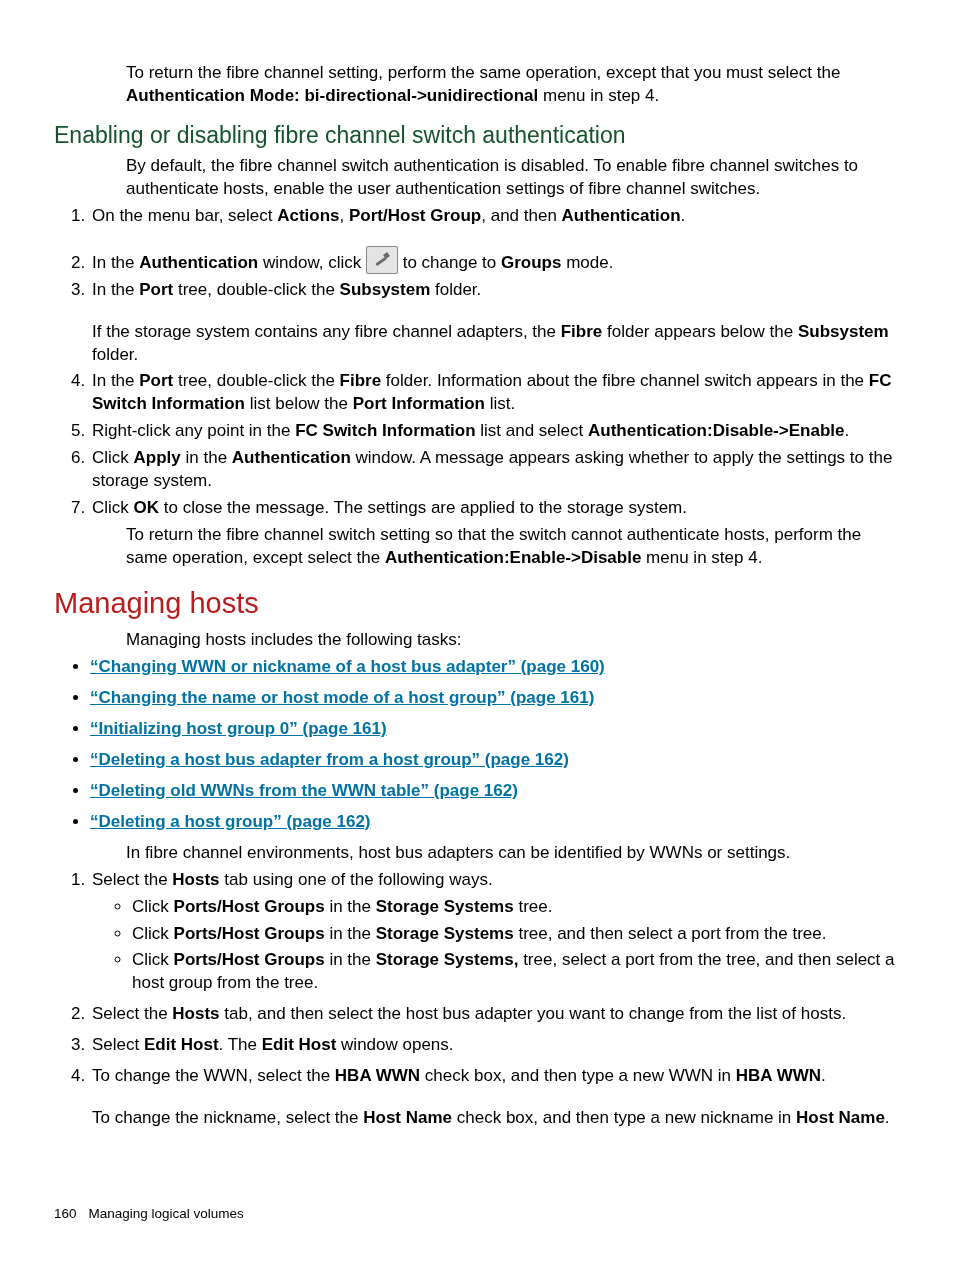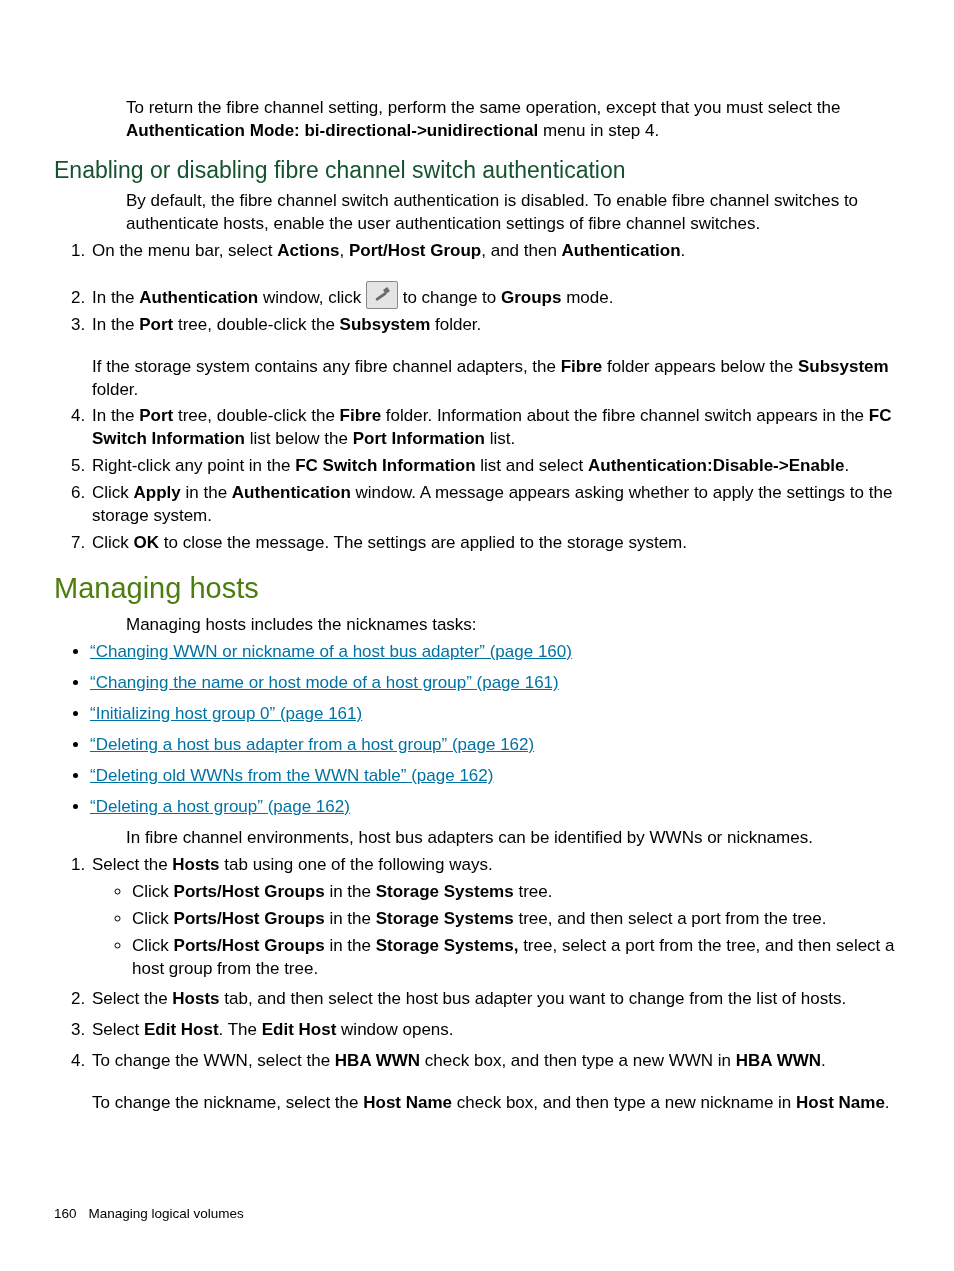--- a/index.html
+++ b/index.html
@@ -6,31 +6,31 @@
     margin: 0;
     font-family: "Segoe UI", "Helvetica Neue", Arial, sans-serif;
     font-size: 17px;
     line-height: 1.35;
     color: #000;
     background: #fff;
   }
   .page {
     width: 954px;
     min-height: 1271px;
-    padding: 97px 54px 40px 54px;
+    padding: 62px 54px 40px 54px;
     box-sizing: border-box;
     position: relative;
   }
   .indent {
     margin-left: 72px;
     margin-right: 0;
   }
   p { margin: 0 0 4px 0; }
   .h1 {
-    color: #4d7c0f;
+    color: #b91c1c;
     font-size: 29px;
     font-weight: 400;
     margin: 14px 0 6px 0;
   }
   .h2 {
     color: #14532d;
     font-size: 23px;
     font-weight: 400;
     margin: 12px 0 4px 0;
   }
@@ -48,20 +48,21 @@
   }
   ol.steps.tight > li {
     margin-bottom: 8px;
   }
   ul.bullets {
     margin: 4px 0;
     padding-left: 36px;
   }
   ul.bullets > li {
     margin-bottom: 8px;
+    font-weight: bold;
   }
   ul.inner {
     margin: 4px 0 4px 0;
     padding-left: 40px;
   }
   ul.inner > li {
     margin-bottom: 4px;
   }
   .b { font-weight: 700; }
   .icon-img {
@@ -137,36 +138,39 @@
       <span>Right-click any point in the </span><span class="b">FC Switch Information</span><span> list and select </span><span class="b">Authentication:Disable-&gt;Enable</span><span>.</span>
     </li>
     <li>
       <span>Click </span><span class="b">Apply</span><span> in the </span><span class="b">Authentication</span><span> window. A message appears asking whether to apply the settings to the storage system.</span>
     </li>
     <li>
       <span>Click </span><span class="b">OK</span><span> to close the message. The settings are applied to the storage system.</span>
     </li>
   </ol>
 
+  <p class="indent">
+    <span>To return the fibre channel switch setting so that the switch cannot authenticate hosts, perform the same operation, except select the </span><span class="b">Authentication:Enable-&gt;Disable</span><span> menu in step 4.</span>
+  </p>
 
   <div class="h1">Managing hosts</div>
 
-  <p class="indent">Managing hosts includes the nicknames tasks:</p>
+  <p class="indent">Managing hosts includes the following tasks:</p>
 
   <ul class="bullets indent">
     <li><a class="link">“Changing WWN or nickname of a host bus adapter” (page 160)</a></li>
     <li><a class="link">“Changing the name or host mode of a host group” (page 161)</a></li>
     <li><a class="link">“Initializing host group 0” (page 161)</a></li>
     <li><a class="link">“Deleting a host bus adapter from a host group” (page 162)</a></li>
     <li><a class="link">“Deleting old WWNs from the WWN table” (page 162)</a></li>
     <li><a class="link">“Deleting a host group” (page 162)</a></li>
   </ul>
 
 
-  <p class="indent">In fibre channel environments, host bus adapters can be identified by WWNs or nicknames.</p>
+  <p class="indent">In fibre channel environments, host bus adapters can be identified by WWNs or settings.</p>
 
   <ol class="steps tight indent">
     <li>
       <span>Select the </span><span class="b">Hosts</span><span> tab using one of the following ways.</span>
       <ul class="inner">
         <li>
           <span>Click </span><span class="b">Ports/Host Groups</span><span> in the </span><span class="b">Storage Systems</span><span> tree.</span>
         </li>
         <li>
           <span>Click </span><span class="b">Ports/Host Groups</span><span> in the </span><span class="b">Storage Systems</span><span> tree, and then select a port from the tree.</span>

